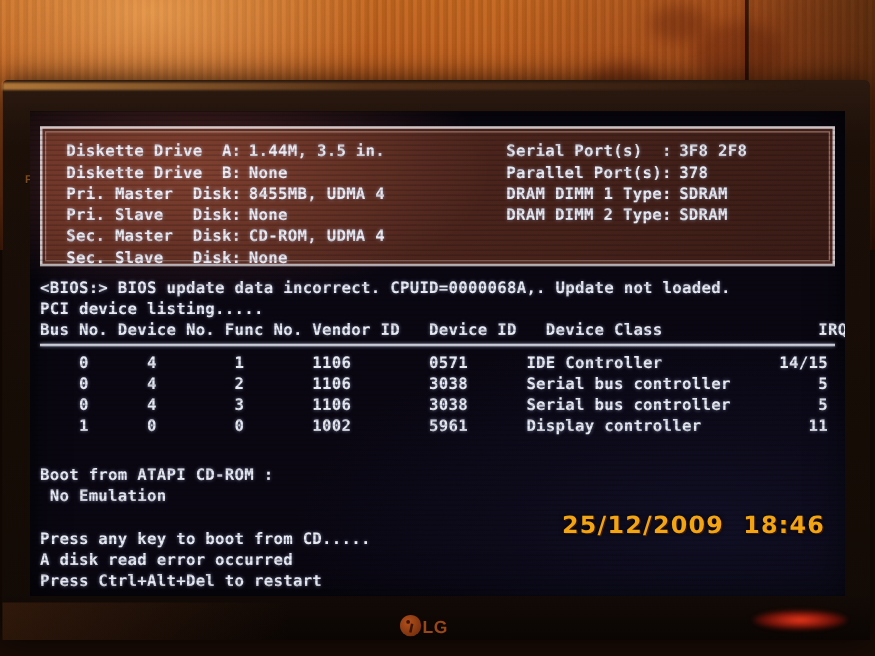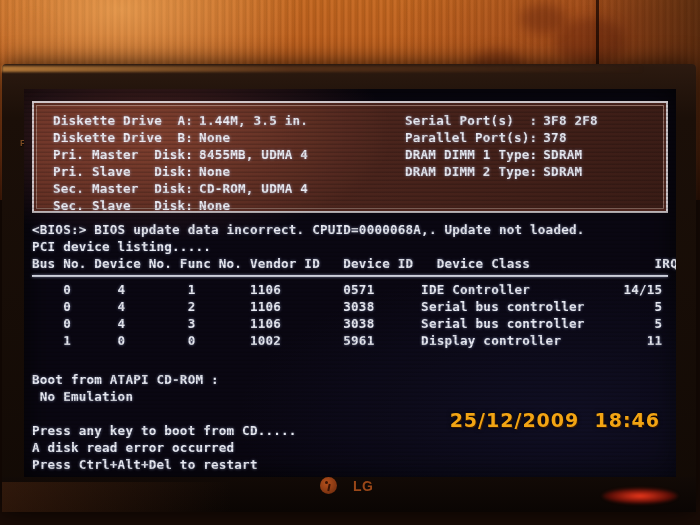--- a/index.html
+++ b/index.html
@@ -188,22 +188,22 @@
   }
 
   
   #bezel-bottom {
     position: absolute;
     left: 0; bottom: 0; width: 694px; height: 35px;
     background: linear-gradient(180deg, #120a06 0%, #0a0503 100%);
   }
   #lg-logo {
     position: absolute;
-    left: 318px; bottom: 18px;
-    display: flex; align-items: center; gap: 16px;
+    left: 318px; bottom: 3px;
+    display: flex; align-items: center; gap: 1px;
     z-index: 20;
   }
   #lg-mark {
     width: 17px; height: 17px; border-radius: 50%;
     background: radial-gradient(circle at 38% 35%, #b4501c, #7d3310 70%, #4a1c07);
     position: relative;
   }
   #lg-mark:before {
     content: ""; position: absolute; left: 5px; top: 4px;
     width: 3px; height: 3px; border-radius: 50%; background: #3a1405;

